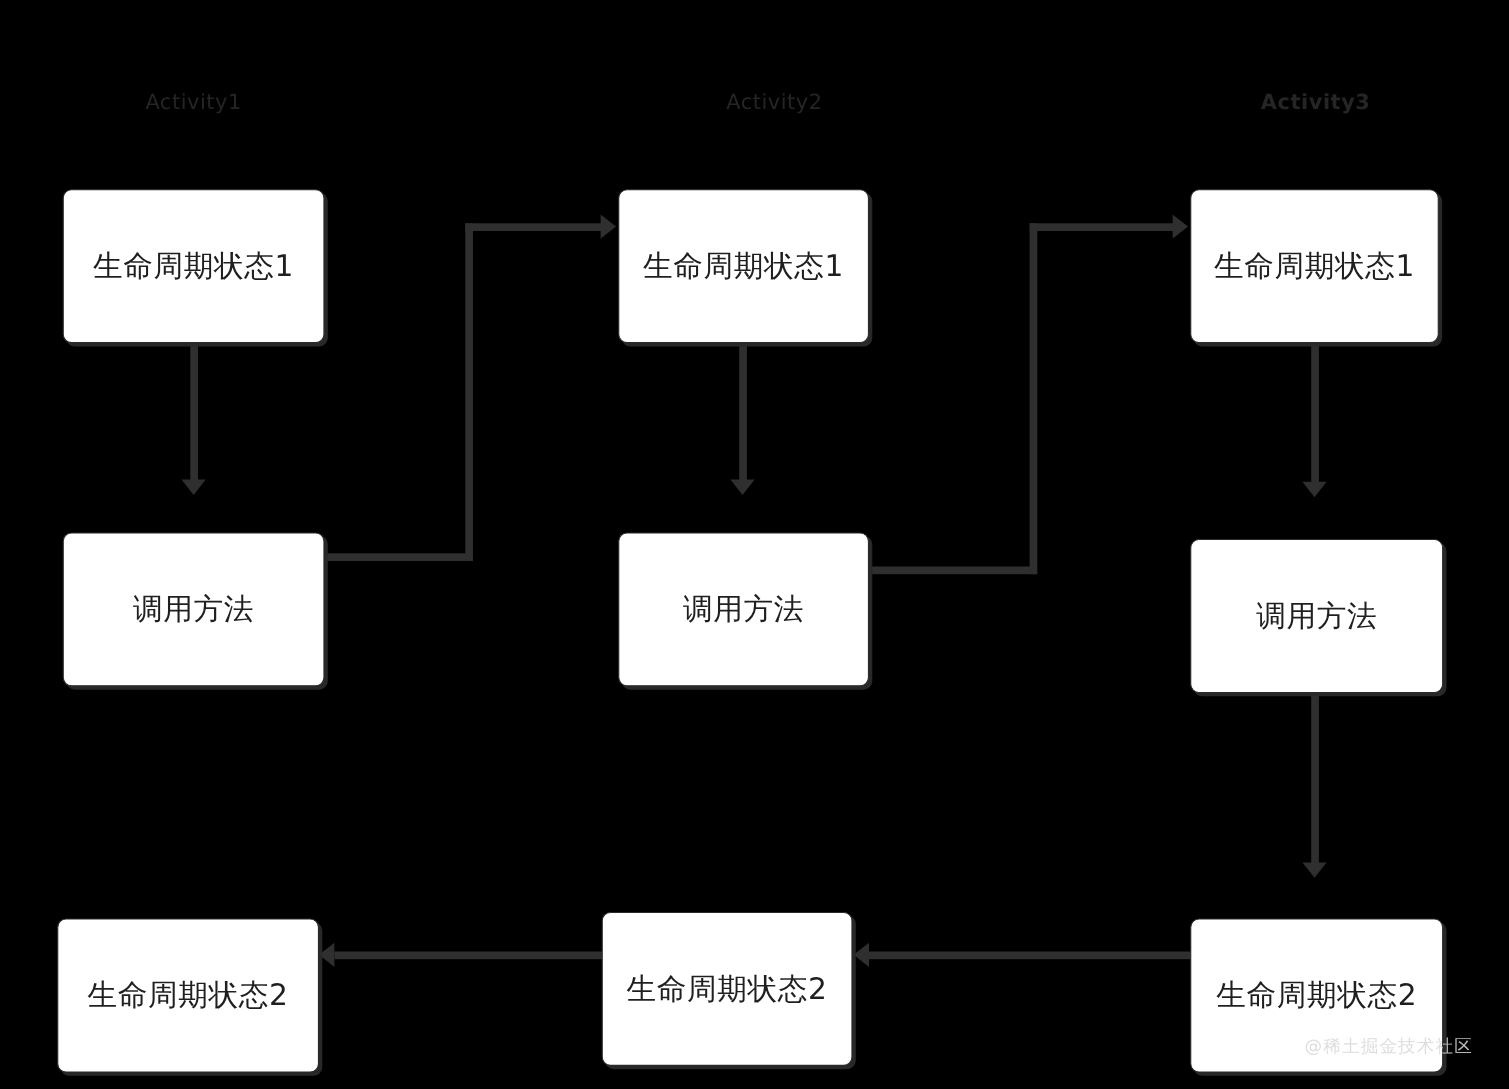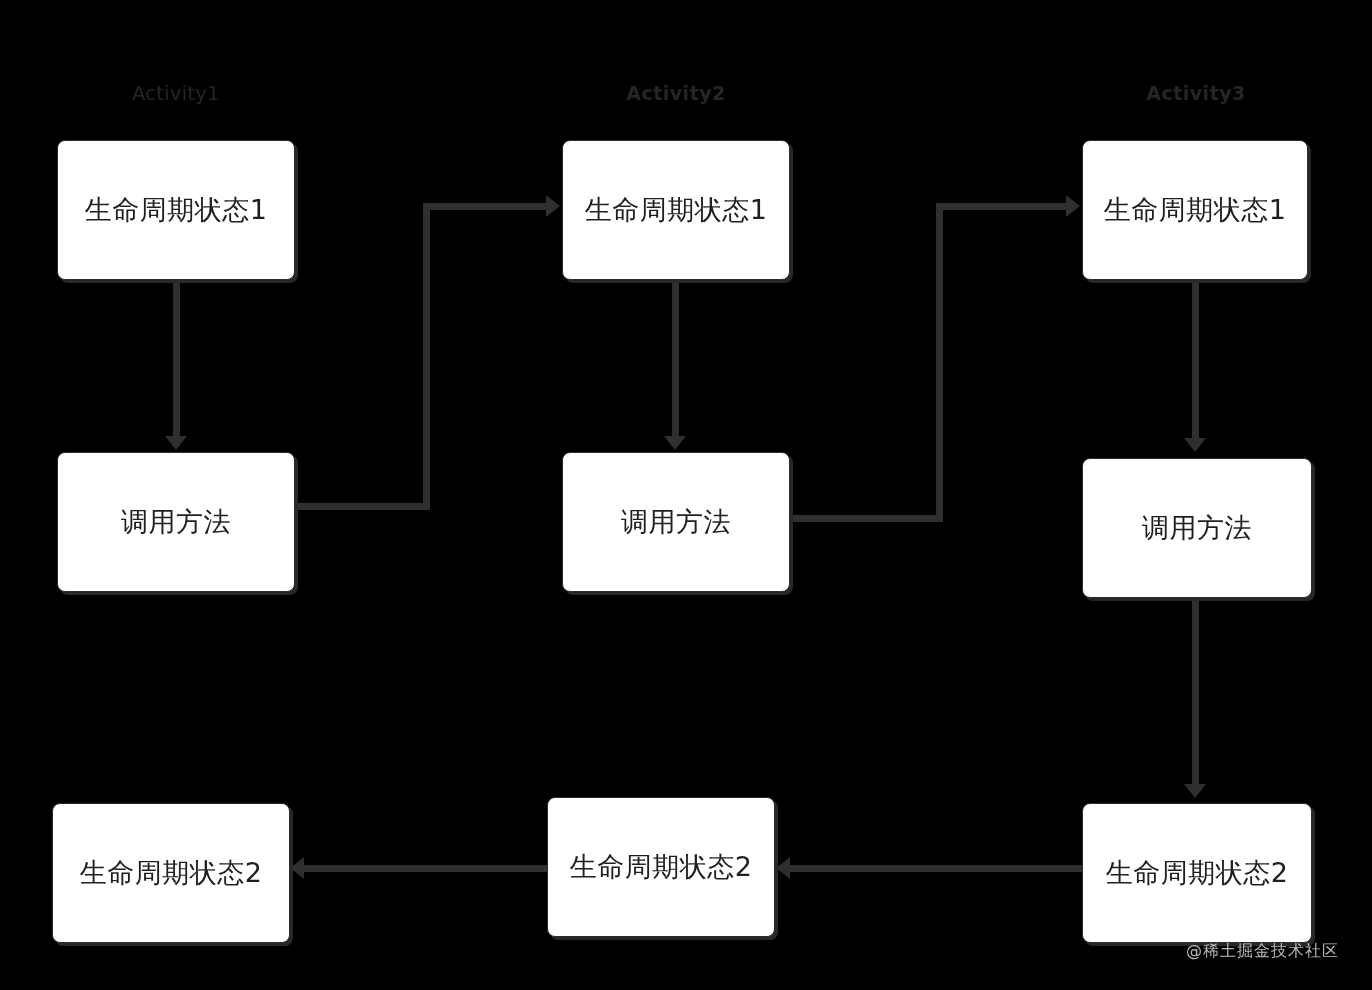--- a/index.html
+++ b/index.html
@@ -37,20 +37,21 @@
     border-radius: 8px;
     box-sizing: border-box;
     display: flex;
     align-items: center;
     justify-content: center;
     color: #1f1f1f;
     font-size: 27px;
     letter-spacing: 0.5px;
     white-space: nowrap;
     box-shadow: 3px 3px 0 rgba(42,42,42,0.95);
+    margin-top: 32px;
   }
   
   .edge {
     position: absolute;
     background: #2f2f2f;
   }
   .edge.h { height: 7px; }
   .edge.v { width: 7px; }
 
   
@@ -85,21 +86,21 @@
     user-select: none;
     text-align: center;
   }
 </style>
 </head>
 <body>
 
 <div id="canvas">
 
   <div class="col-title" style="left:176px; top:82px;">Activity1</div>
-  <div class="col-title" style="left:676px; top:82px;font-weight:bold;">Activity2</div>
+  <div class="col-title" style="left:704px; top:82px;">Activity2</div>
   <div class="col-title" style="left:1196px; top:82px;font-weight:bold;">Activity3</div>
 
   <div class="edge v" style="left:173px; top:280px; height:160px;"></div>
   <div class="arrow down" style="left:165px; top:436px;"></div>
 
   <div class="edge h" style="left:295px; top:503px; width:135px;"></div>
   <div class="edge v" style="left:423px; top:203px; height:307px;"></div>
   <div class="edge h" style="left:423px; top:203px; width:127px;"></div>
   <div class="arrow right" style="left:546px; top:195px;"></div>
 

